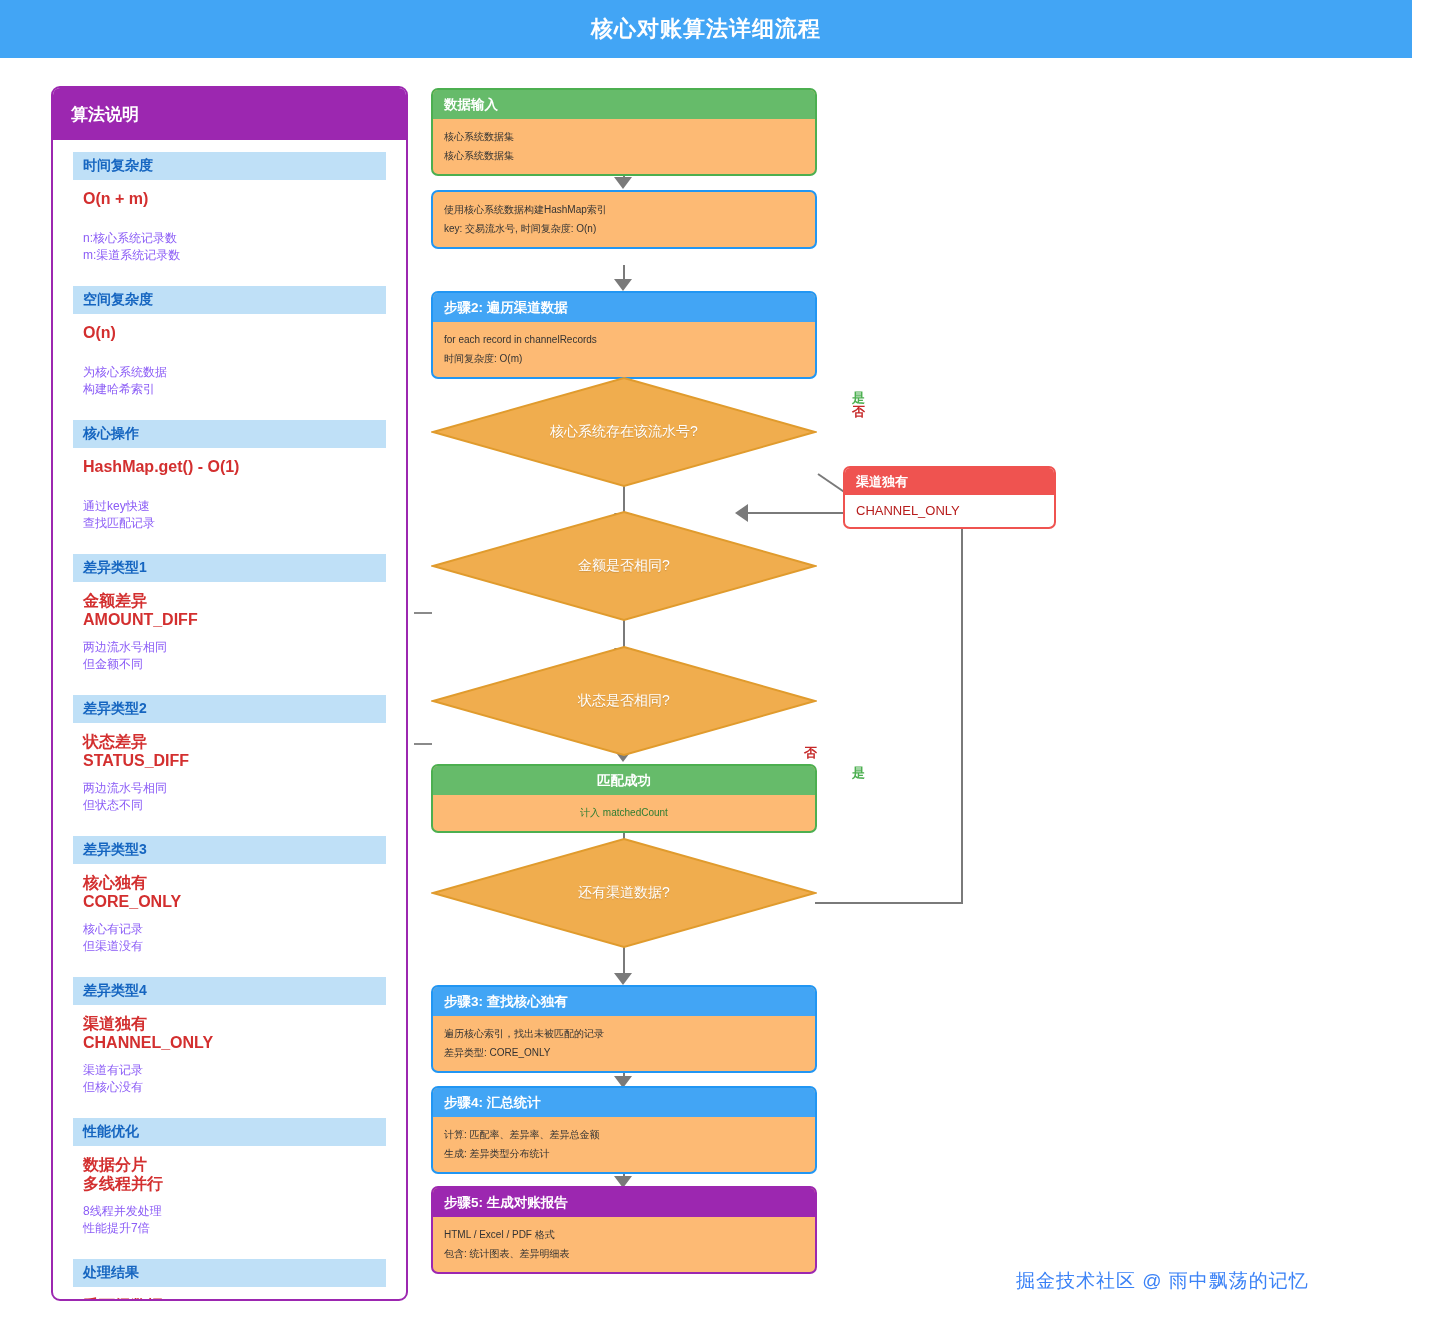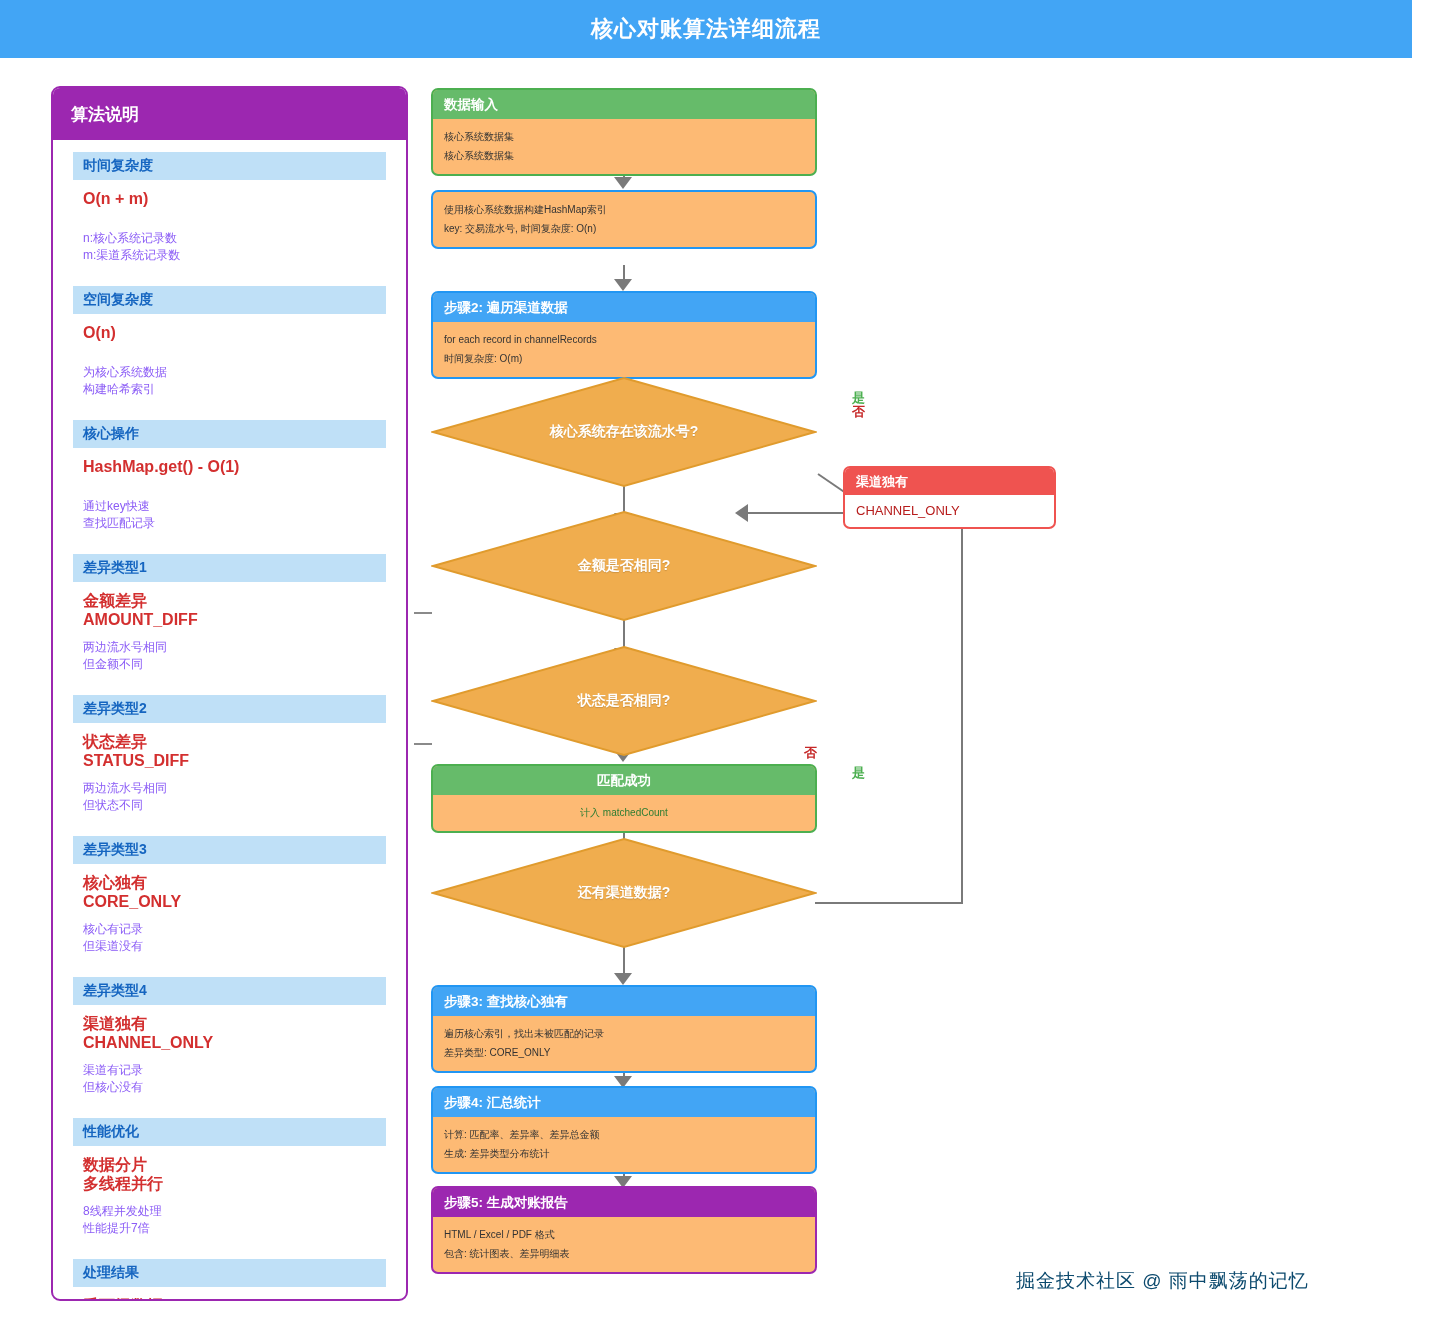--- a/index.html
+++ b/index.html
@@ -106,21 +106,21 @@
   
   .diamond {
     position: absolute;
     width: 386px; height: 112px;
   }
   .diamond svg { display: block; }
   .diamond .dtext {
     position: absolute; left: 0; top: 0;
     width: 386px; height: 112px;
     display: flex; align-items: center; justify-content: center;
-    color: #ffffff; font-size: 14px; font-weight: bold;
+    color: #ffffff; font-size: 14px; font-weight: normal;
     text-shadow: 0 1px 1px rgba(0,0,0,.15);
   }
 
   
   .conn { position: absolute; }
   .vline {
     position: absolute; width: 2px; background: #7a7a7a;
   }
   .hline {
     position: absolute; height: 2px; background: #7a7a7a;
@@ -142,21 +142,21 @@
   
   .blabel {
     position: absolute; font-size: 13px; font-weight: bold;
   }
   .blabel.yes { color: #4caf50; }
   .blabel.no  { color: #c62828; }
 
   
   .watermark {
     position: absolute; left: 1016px; top: 1268px;
-    font-size: 19px; color: #0c4a6e; letter-spacing: 1px;
+    font-size: 19px; color: #3b82f6; letter-spacing: 1px;
     white-space: nowrap;
   }
 </style>
 </head>
 <body>
 
 <div id="root">
 
   <div class="header">
     <div class="header-title">核心对账算法详细流程</div>

